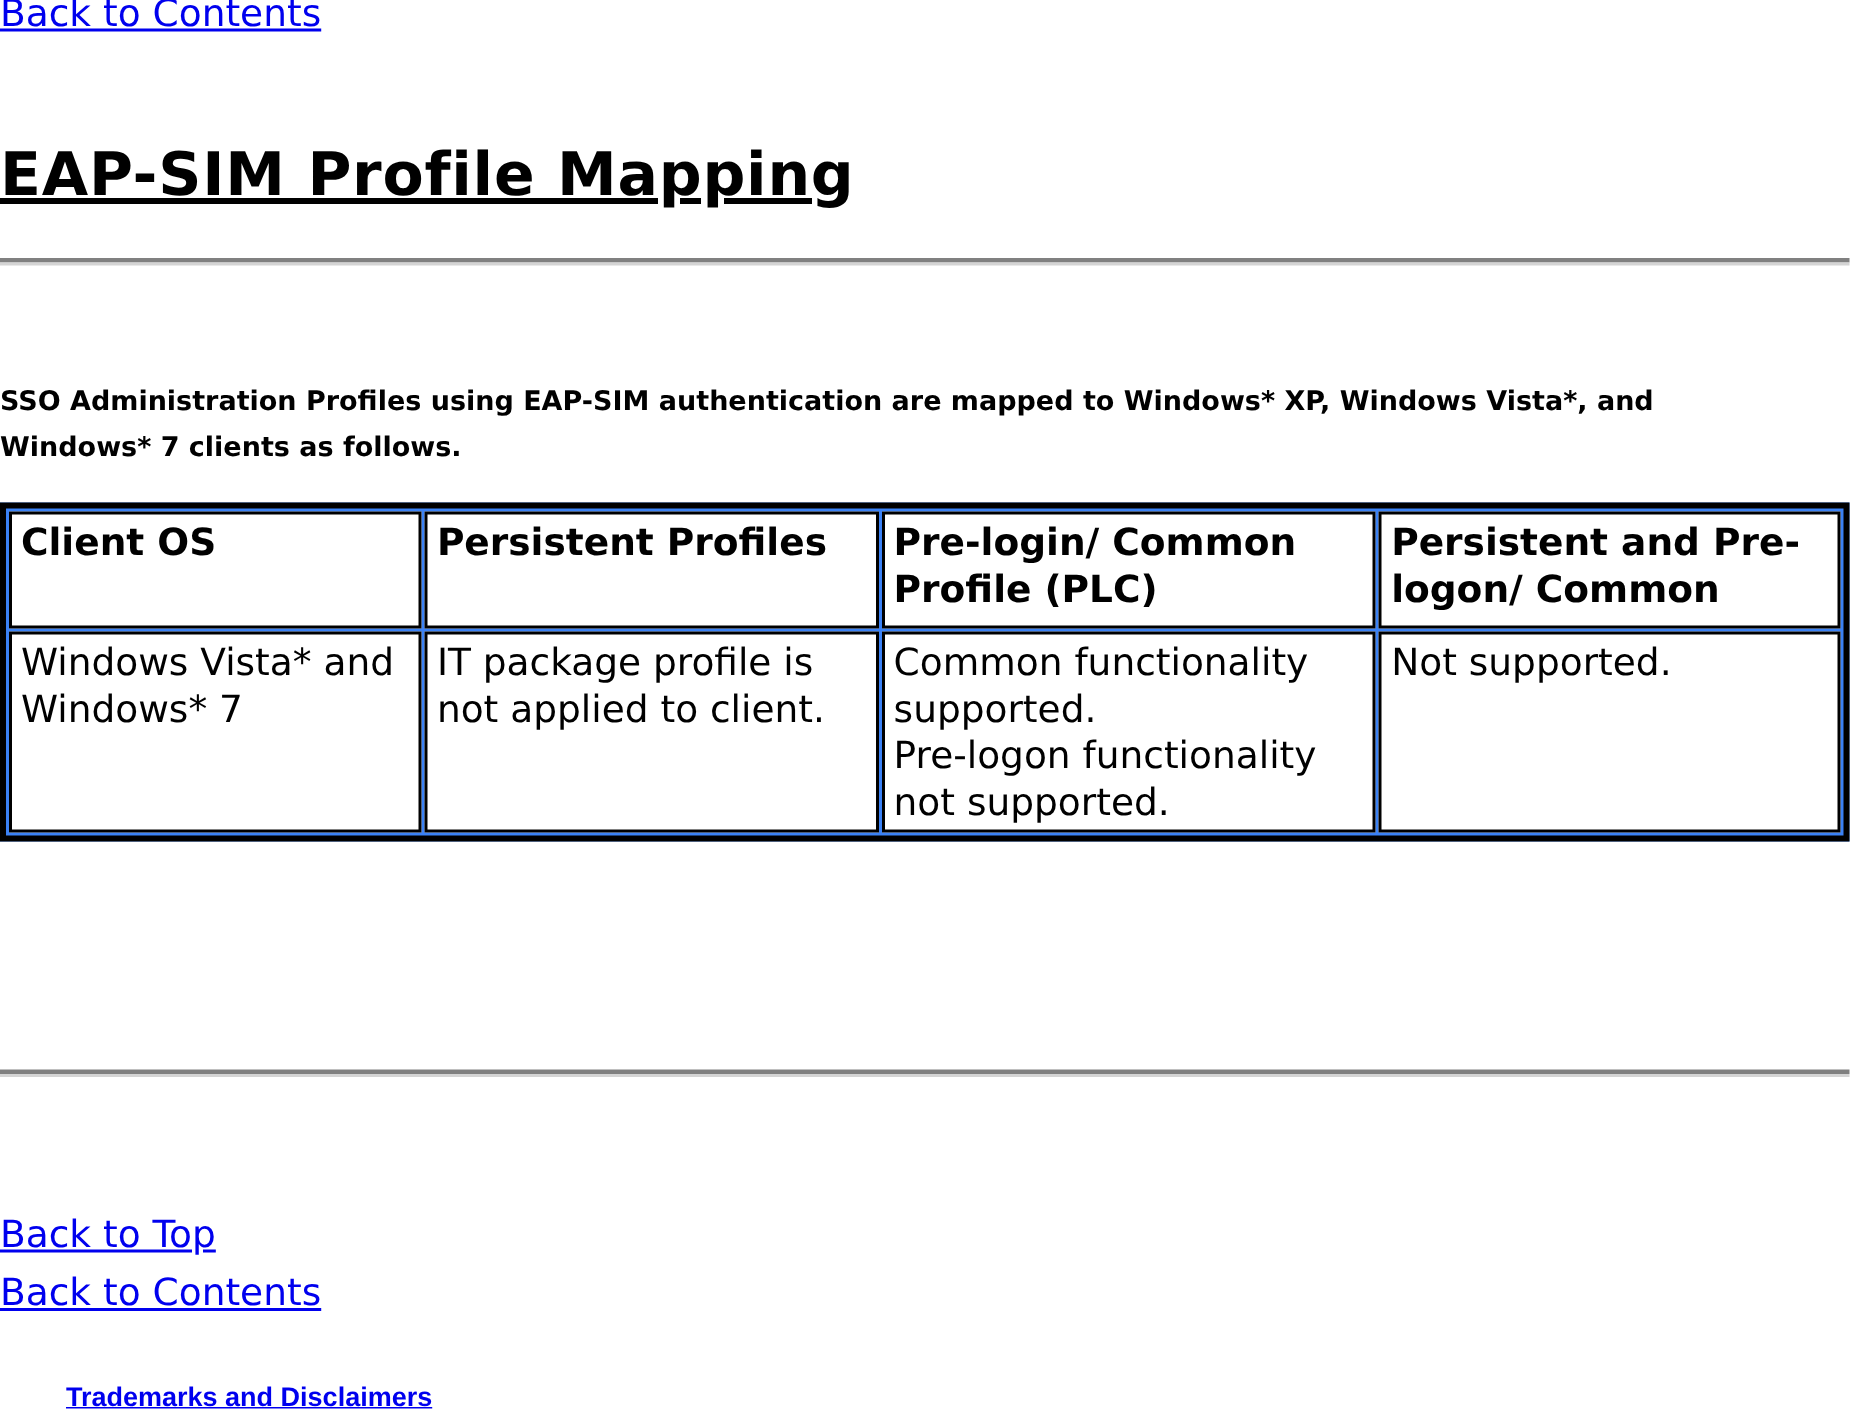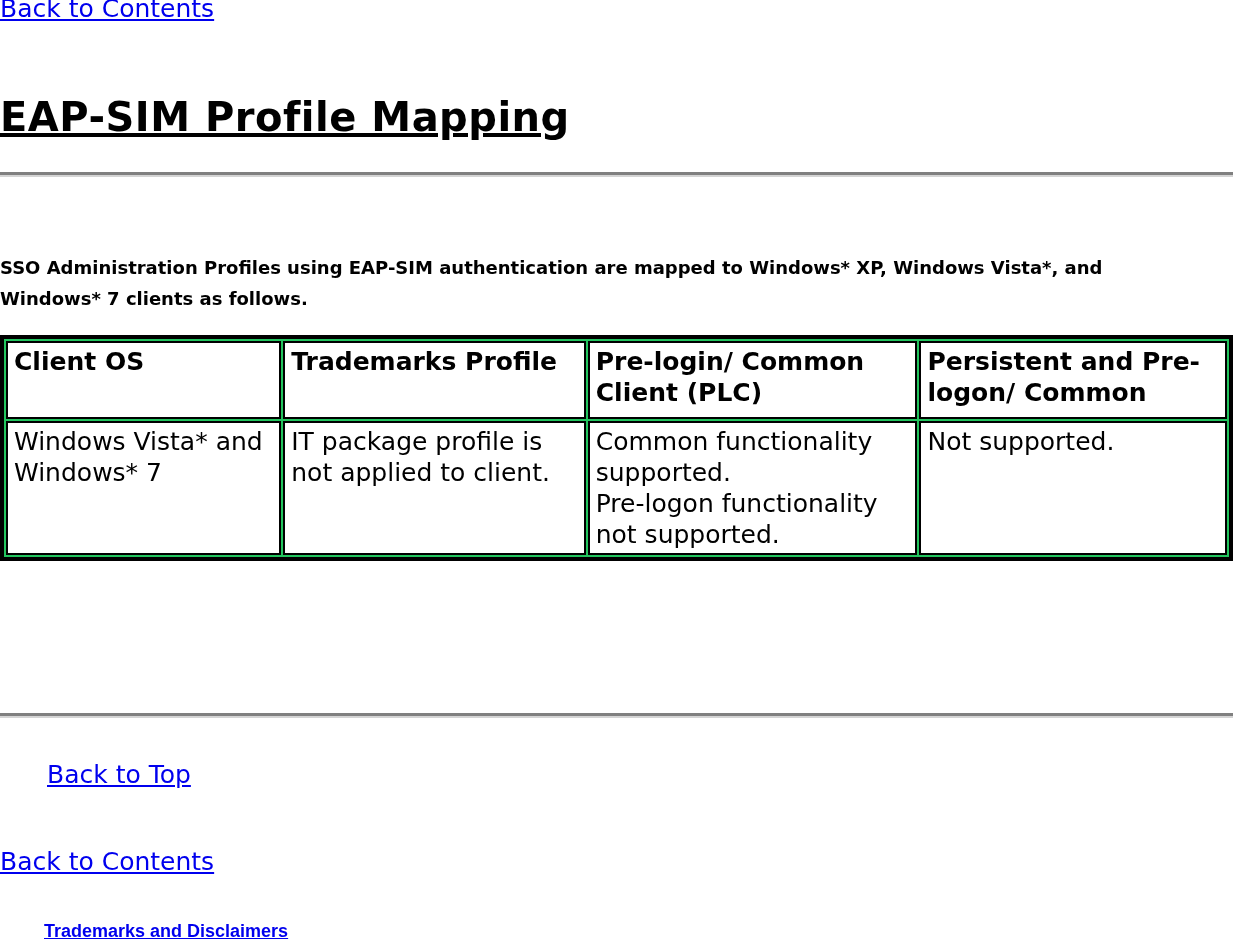--- a/index.html
+++ b/index.html
@@ -75,21 +75,21 @@
   .tbl-wrap {
     position: absolute;
     left: 0px;
     top: 335px;
     width: 1233px;
   }
   table.data {
     border-collapse: separate;
     border-spacing: 2px;
     border: 4px solid #000000;
-    background: #22c55e;
+    background: #3b82f6;
     width: 1233px;
     box-sizing: border-box;
     table-layout: fixed;
   }
   table.data td,
   table.data th {
     border: 2px solid #000000;
     vertical-align: top;
     text-align: left;
     padding: 3px 5px 3px 6px;
@@ -112,21 +112,21 @@
 
   .cell-line { display: block; }
 
   .bottomlink {
     position: absolute;
     left: 0px;
     font-size: 25px;
     line-height: 30px;
     white-space: nowrap;
   }
-  .link-top    { top: 760px; margin-left: 47px; }
+  .link-top    { top: 808px; }
   .link-contents { top: 847px; }
 
   .trademarks {
     position: absolute;
     left: 0px;
     top: 920px;
     font-size: 18px;
     line-height: 22px;
     font-weight: bold;
     font-family: "Liberation Sans", sans-serif;
@@ -157,22 +157,22 @@
     <table class="data">
       <colgroup>
         <col class="c1">
           <col class="c2">
           <col class="c3">
           <col class="c4">
       </colgroup>
       <thead>
         <tr class="head-row">
           <th>Client OS</th>
-          <th>Trademarks Profile</th>
-          <th>Pre-login/ Common Client (PLC)</th>
+          <th>Persistent Profiles</th>
+          <th>Pre-login/ Common Profile (PLC)</th>
           <th>Persistent and Pre-logon/ Common</th>
         </tr>
       </thead>
       <tbody>
         <tr class="body-row">
           <td>Windows Vista* and Windows* 7</td>
           <td>IT package profile is not applied to client.</td>
           <td>
             <span class="cell-line">Common functionality supported.</span>
             <span class="cell-line">Pre-logon functionality not supported.</span>

